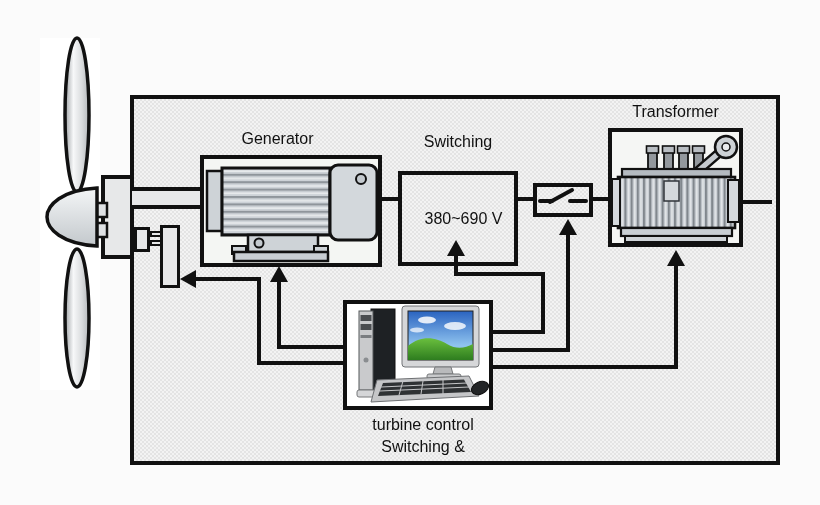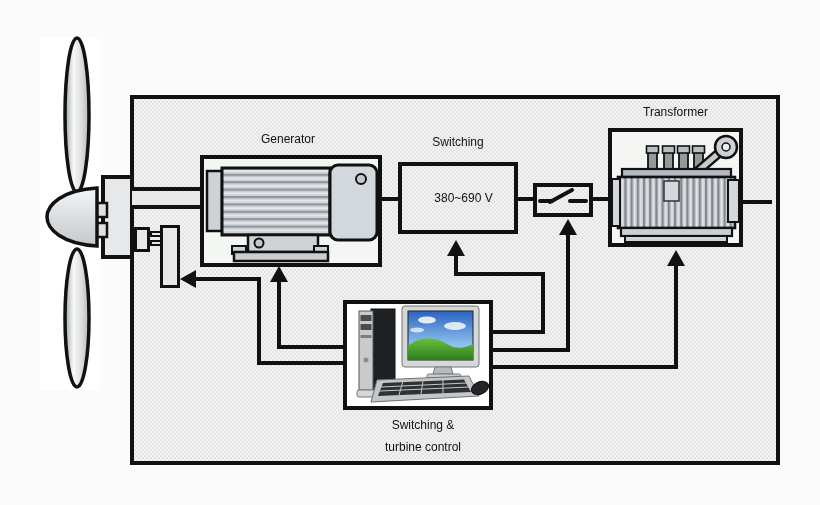--- a/index.html
+++ b/index.html
@@ -13,21 +13,21 @@
       linear-gradient(45deg,#e4e4e4 25%,transparent 25%,transparent 75%,#e4e4e4 75%),
       linear-gradient(45deg,#e4e4e4 25%,transparent 25%,transparent 75%,#e4e4e4 75%);
     background-size:4px 4px;
     background-position:0 0,2px 2px;
   }
   .main-box{left:130px;top:95px;width:650px;height:370px;border:4px solid #111;box-sizing:border-box;z-index:1;}
   .comp-box{border:4px solid #111;box-sizing:border-box;z-index:3;}
   .line{background:#111;z-index:2;}
   .arr-up{width:0;height:0;border-left:9px solid transparent;border-right:9px solid transparent;border-bottom:16px solid #111;z-index:2;}
   .arr-left{width:0;height:0;border-top:9px solid transparent;border-bottom:9px solid transparent;border-right:16px solid #111;z-index:2;}
-  .lbl{font-size:12px;line-height:22px;z-index:5;white-space:nowrap;}
+  .lbl{font-size:16px;line-height:22px;z-index:5;white-space:nowrap;}
   .center{text-align:center;}
   .metal{background:#e7e8e9;box-sizing:border-box;z-index:2;}
   svg{display:block;}
   .illus{z-index:4;}
 </style>
 </head>
 <body>
 
 <div id="stage">
 
@@ -56,21 +56,21 @@
   <div class="abs main-box checker"></div>
 
   <div class="abs metal" style="left:101px;top:175px;width:33px;height:84px;border:4px solid #111;z-index:2;"></div>
   <div class="abs metal" style="left:132px;top:187px;width:72px;height:22px;border-top:4px solid #111;border-bottom:4px solid #111;"></div>
   <div class="abs metal" style="left:134px;top:227px;width:16px;height:25px;border:3px solid #111;"></div>
   <div class="abs metal" style="left:150px;top:231px;width:12px;height:6px;border:2px solid #111;"></div>
   <div class="abs metal" style="left:150px;top:240px;width:12px;height:6px;border:2px solid #111;"></div>
   <div class="abs metal" style="left:160px;top:225px;width:20px;height:63px;border:3px solid #111;"></div>
 
   <div class="abs comp-box" style="left:200px;top:155px;width:182px;height:112px;background:#f4f6f3;"></div>
-  <div class="abs comp-box" style="left:398px;top:162px;width:120px;height:72px;display:flex;align-items:center;justify-content:center;padding-left:11px;">
+  <div class="abs comp-box" style="left:398px;top:171px;width:120px;height:95px;display:flex;align-items:center;justify-content:center;padding-left:11px;">
     <span class="lbl">380~690 V</span>
   </div>
   <div class="abs comp-box" style="left:533px;top:183px;width:60px;height:34px;display:flex;align-items:center;justify-content:center;">
     <svg width="52" height="26" viewBox="0 0 52 26">
       <g stroke="#111" stroke-width="4" stroke-linecap="round" fill="none">
         <path d="M3,14 H15"></path>
           <path d="M13,15 L35,3"></path>
           <path d="M33,14 H49"></path>
       </g>
     </svg>
@@ -185,21 +185,21 @@
   <div class="abs line" style="left:491px;top:330px;width:54px;height:4px;"></div>
 
   <div class="abs arr-up" style="left:559px;top:219px;"></div>
   <div class="abs line" style="left:566px;top:234px;width:4px;height:118px;"></div>
   <div class="abs line" style="left:491px;top:348px;width:79px;height:4px;"></div>
 
   <div class="abs arr-up" style="left:667px;top:250px;"></div>
   <div class="abs line" style="left:674px;top:265px;width:4px;height:104px;"></div>
   <div class="abs line" style="left:491px;top:365px;width:187px;height:4px;"></div>
 
-  <div class="abs lbl center" style="left:212px;top:128px;width:152px;">Generator</div>
+  <div class="abs lbl center" style="left:185px;top:128px;width:185px;">Generator</div>
   <div class="abs lbl center" style="left:398px;top:131px;width:120px;">Switching</div>
   <div class="abs lbl center" style="left:608px;top:101px;width:135px;">Transformer</div>
   <div class="abs lbl center" style="left:333px;top:414px;width:180px;line-height:22px;">
+    <div>turbine control</div>
     <div>Switching &amp;</div>
-    <div>turbine control</div>
   </div>
 
 </div>
 
 </body></html>

